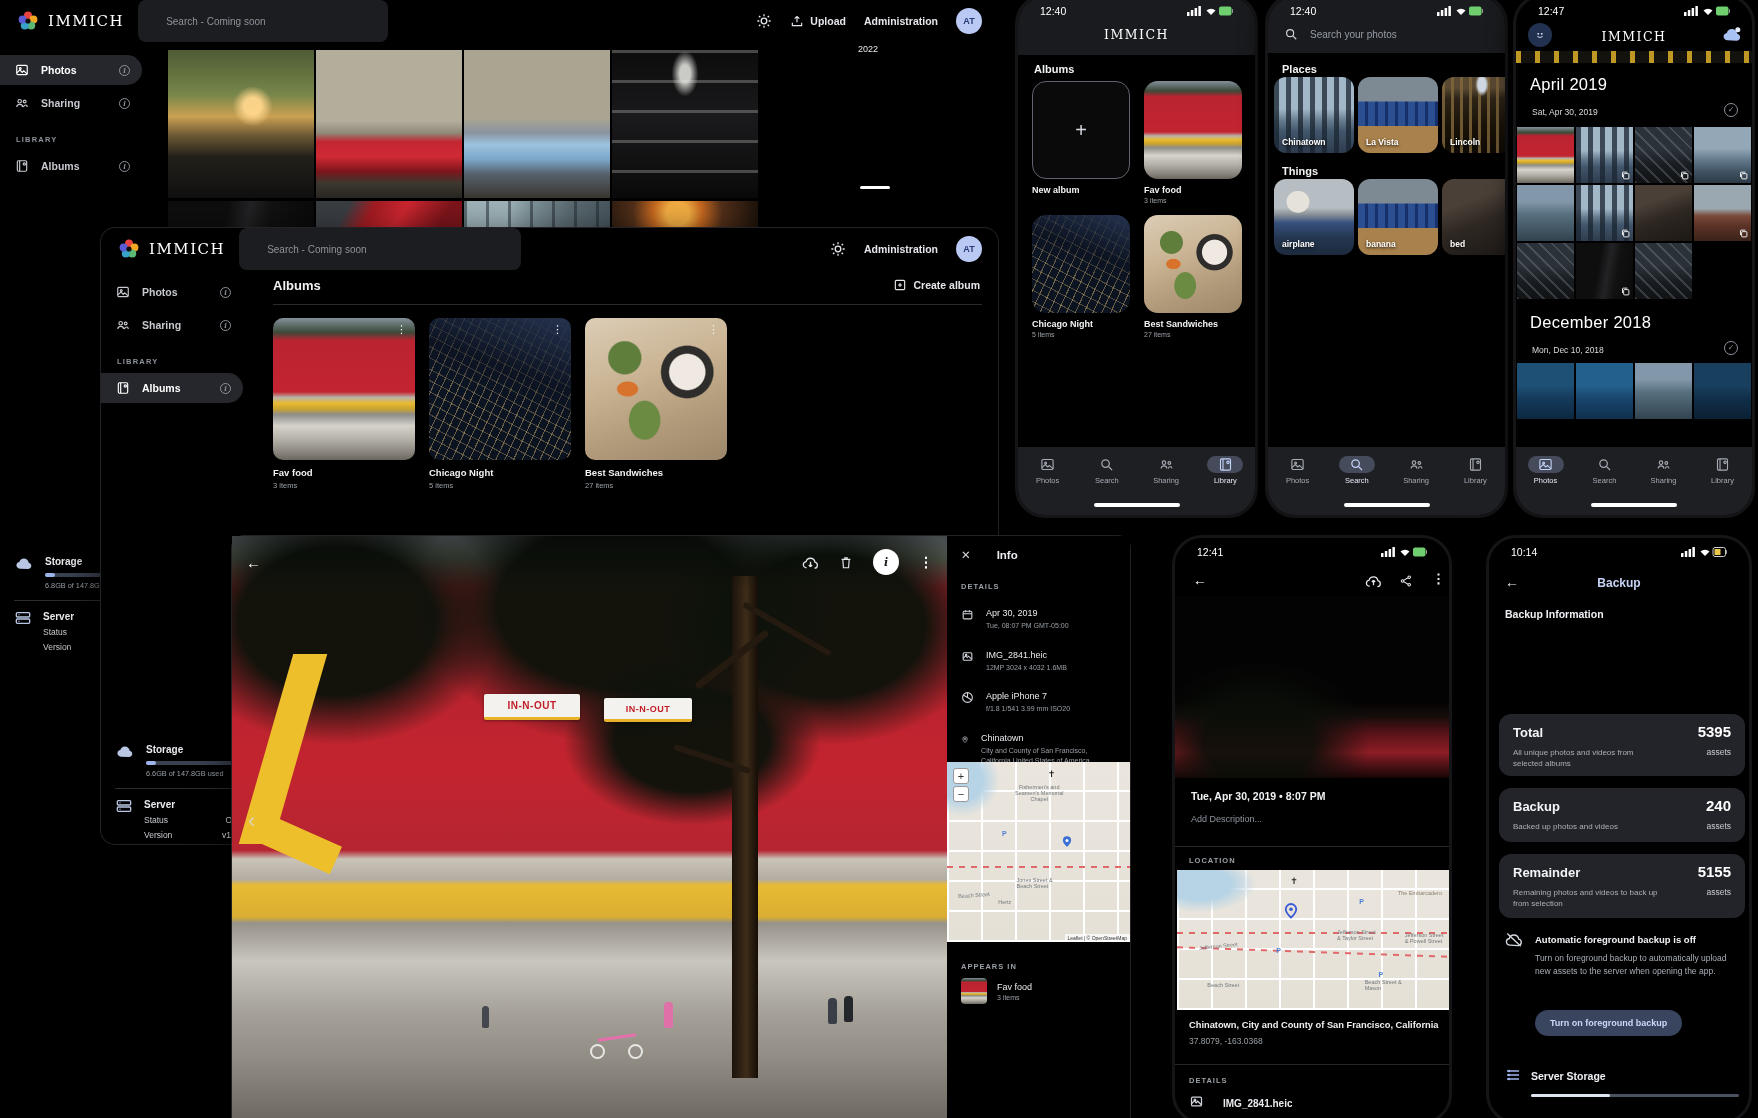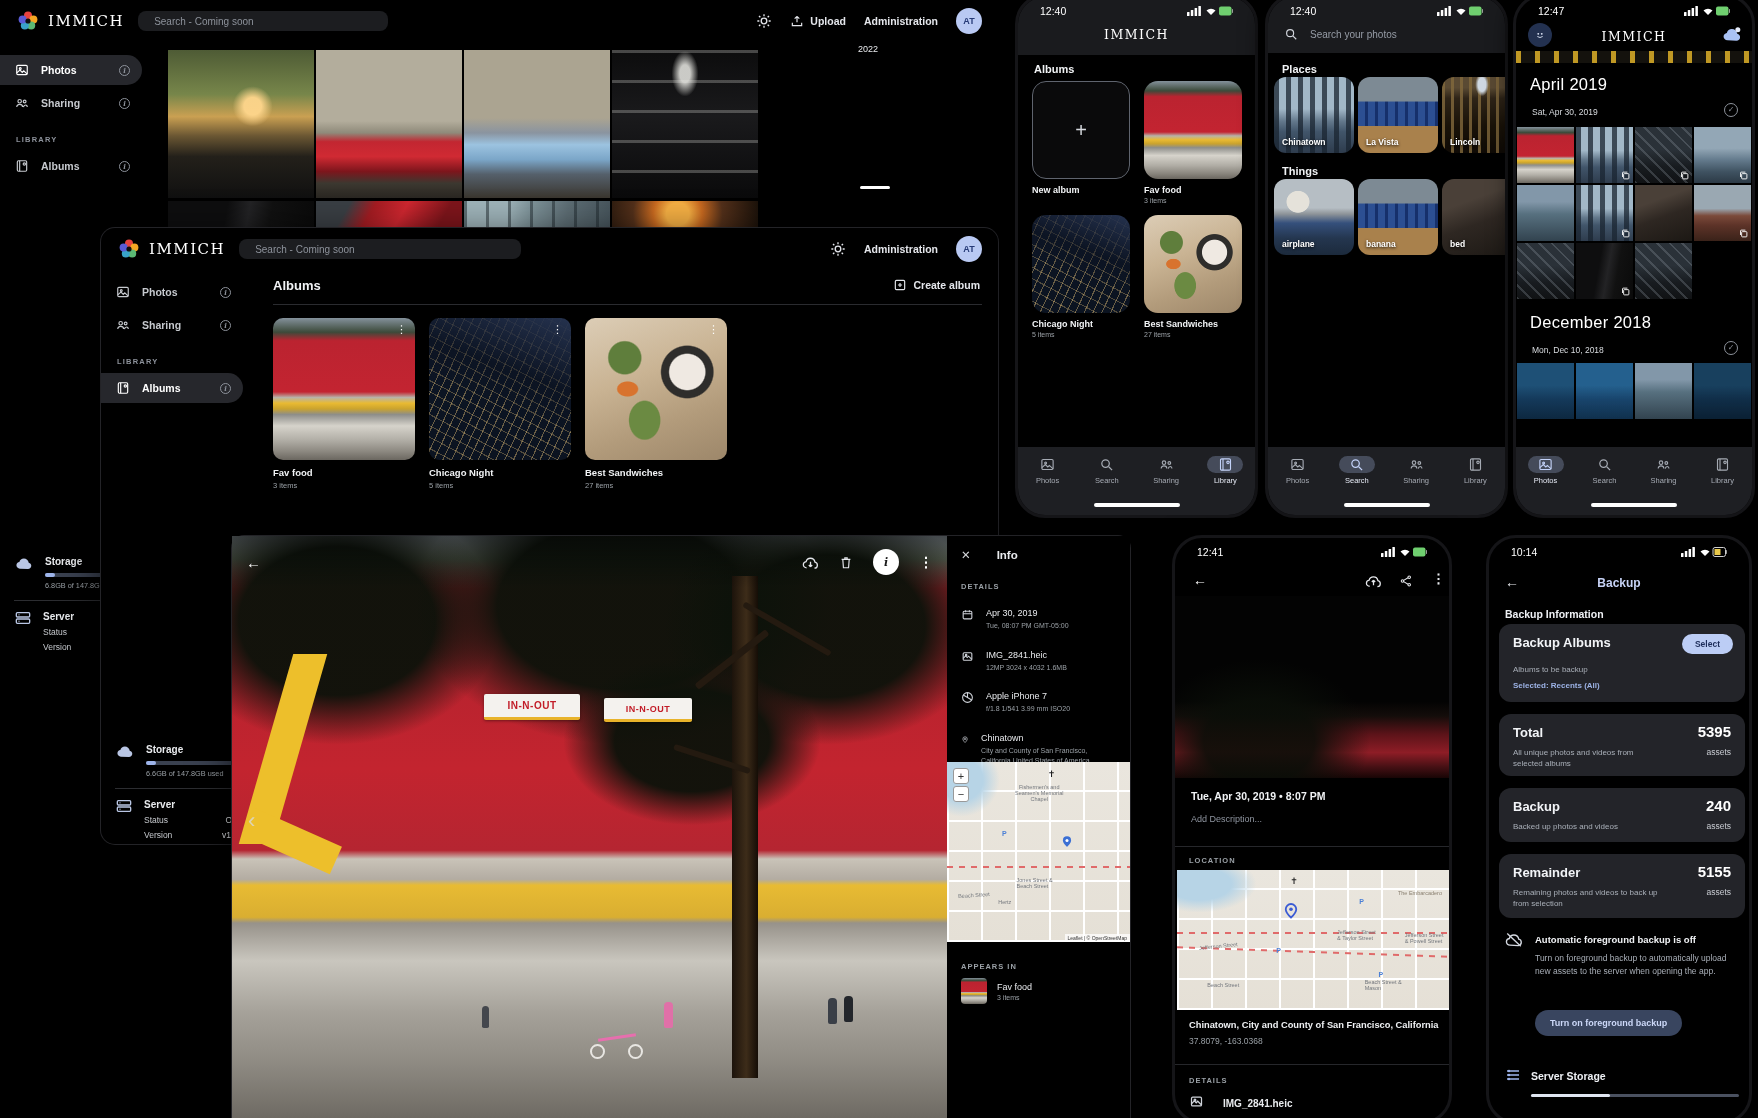--- a/index.html
+++ b/index.html
@@ -7,21 +7,21 @@
 body{font-family:"Liberation Sans",sans-serif;color:#e8eaed}
 #canvas{position:relative;width:1758px;height:1118px;background:#000;overflow:hidden}
 .abs{position:absolute}
 
 
 .dwin{position:absolute;background:#000}
 .dwin.framed{border-radius:14px;box-shadow:0 0 0 1px #232327,0 10px 40px rgba(0,0,0,.7)}
 .dheader{position:absolute;top:0;left:0;right:0;height:42px;display:flex;align-items:center;padding:0 16px;gap:14px}
 .dlogo{display:flex;align-items:center;gap:8px}
 .dmark{font-family:"DejaVu Serif",serif;font-size:15px;letter-spacing:1.5px;color:#fff}
-.dsearch{height:20px;width:250px;background:#1c1d20;border-radius:8px;color:#8d929b;font-size:10px;display:flex;align-items:center;padding:0 16px}
+.dsearch{height:42px;width:250px;background:#1c1d20;border-radius:8px;color:#8d929b;font-size:10px;display:flex;align-items:center;padding:0 28px}
 .dright{margin-left:auto;display:flex;align-items:center;gap:18px}
 .dbtn{display:flex;align-items:center;gap:6px;color:#e4e6eb;font-size:10.5px;font-weight:bold}
 .avatar{width:26px;height:26px;border-radius:50%;background:#b9c9f3;color:#263a77;font-size:9px;font-weight:bold;display:flex;align-items:center;justify-content:center}
 .icon{display:inline-flex;align-items:center;justify-content:center;color:#e4e6eb}
 
 
 .snav{position:absolute;left:0;width:152px}
 .sitem{display:flex;align-items:center;height:30px;margin:3px 10px 3px 0;padding:0 12px 0 15px;border-radius:0 18px 18px 0;color:#c6c9ce;font-size:10.5px;font-weight:bold;gap:12px}
 .sitem.active{background:#26272c;color:#fff}
 .sitem .spacer{margin-left:auto}
@@ -906,26 +906,20 @@
             <rect x="33.5" y="3" width="6" height="6" fill="#e8c84a"></rect>
             <rect x="45" y="4" width="1.5" height="4" rx=".7" fill="#9a9a9a"></rect>
           </svg>
         </span>
   </div>
   <div class="abs" style="left:16px;top:36px;font-size:14px;color:#e6e8ec">←</div>
   <div class="abs" style="left:0;right:0;top:38px;text-align:center;font-size:12px;font-weight:bold;color:#c6d2f5">Backup</div>
 
   <div class="abs" style="left:16px;top:70px;font-size:10.5px;font-weight:bold;color:#eef0f4">Backup Information</div>
 
-  <div class="bcard" style="top:86px;height:78px">
-    <div class="bct">Backup Albums</div>
-    <div class="pill" style="right:12px;top:10px">Select</div>
-    <div class="bdesc" style="top:40px;width:190px">Albums to be backup</div>
-    <div class="abs" style="left:14px;top:57px;font-size:8px;font-weight:bold;color:#9cb2e5">Selected: Recents (All)</div>
-  </div>
 
   <div class="bcard" style="top:176px;height:62px">
     <div class="bct">Total</div>
     <div class="bval">5395</div>
     <div class="bdesc" style="top:33px">All unique photos and videos from selected albums</div>
     <div class="bunit" style="top:33px">assets</div>
   </div>
   <div class="bcard" style="top:250px;height:54px">
     <div class="bct">Backup</div>
     <div class="bval">240</div>

